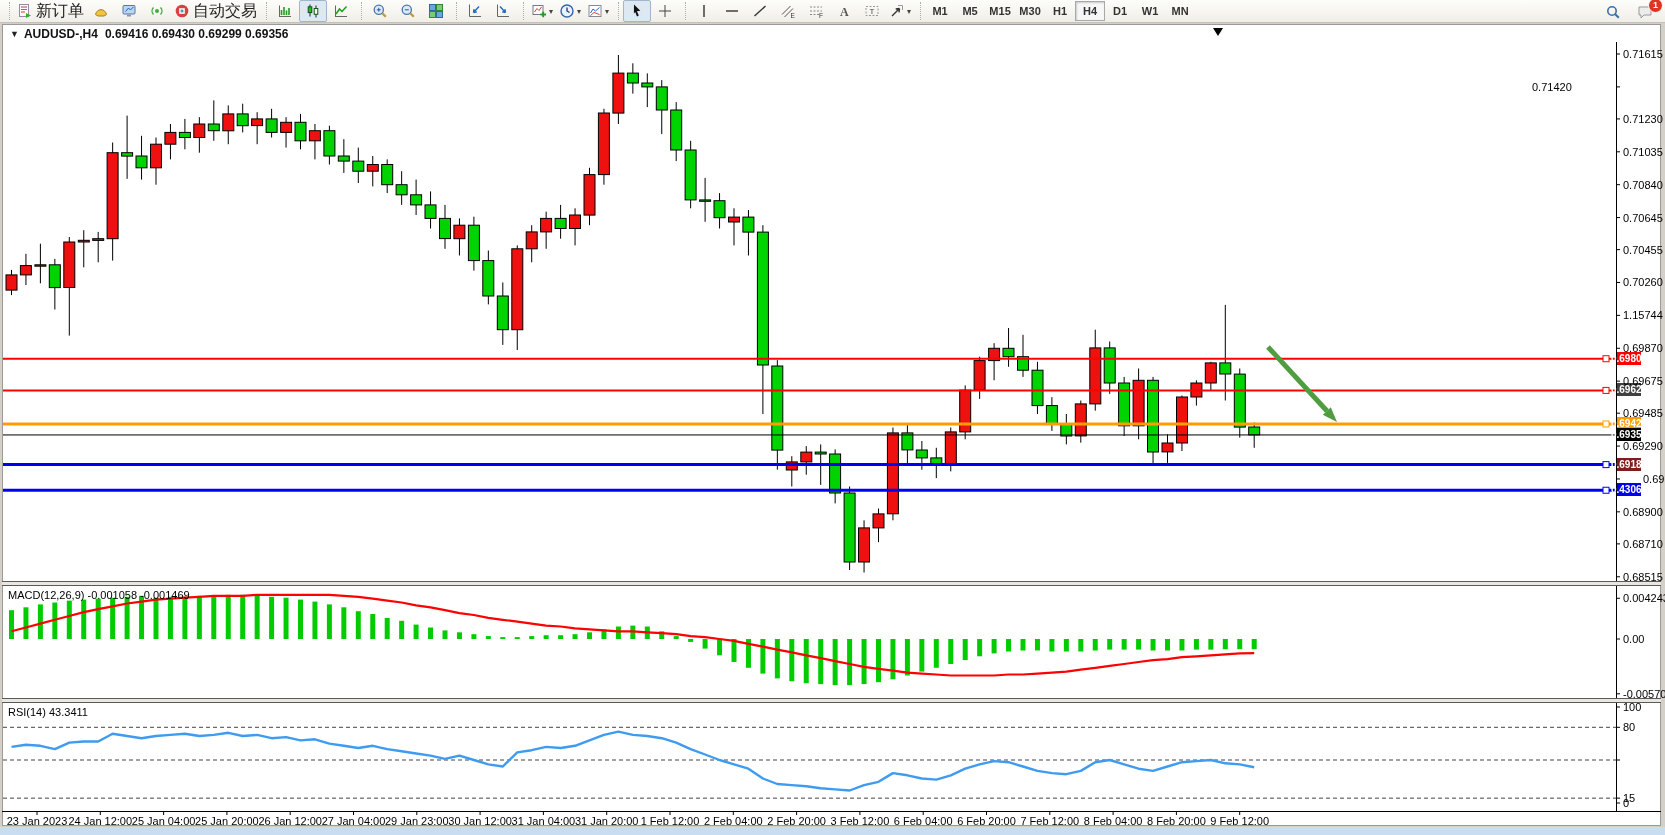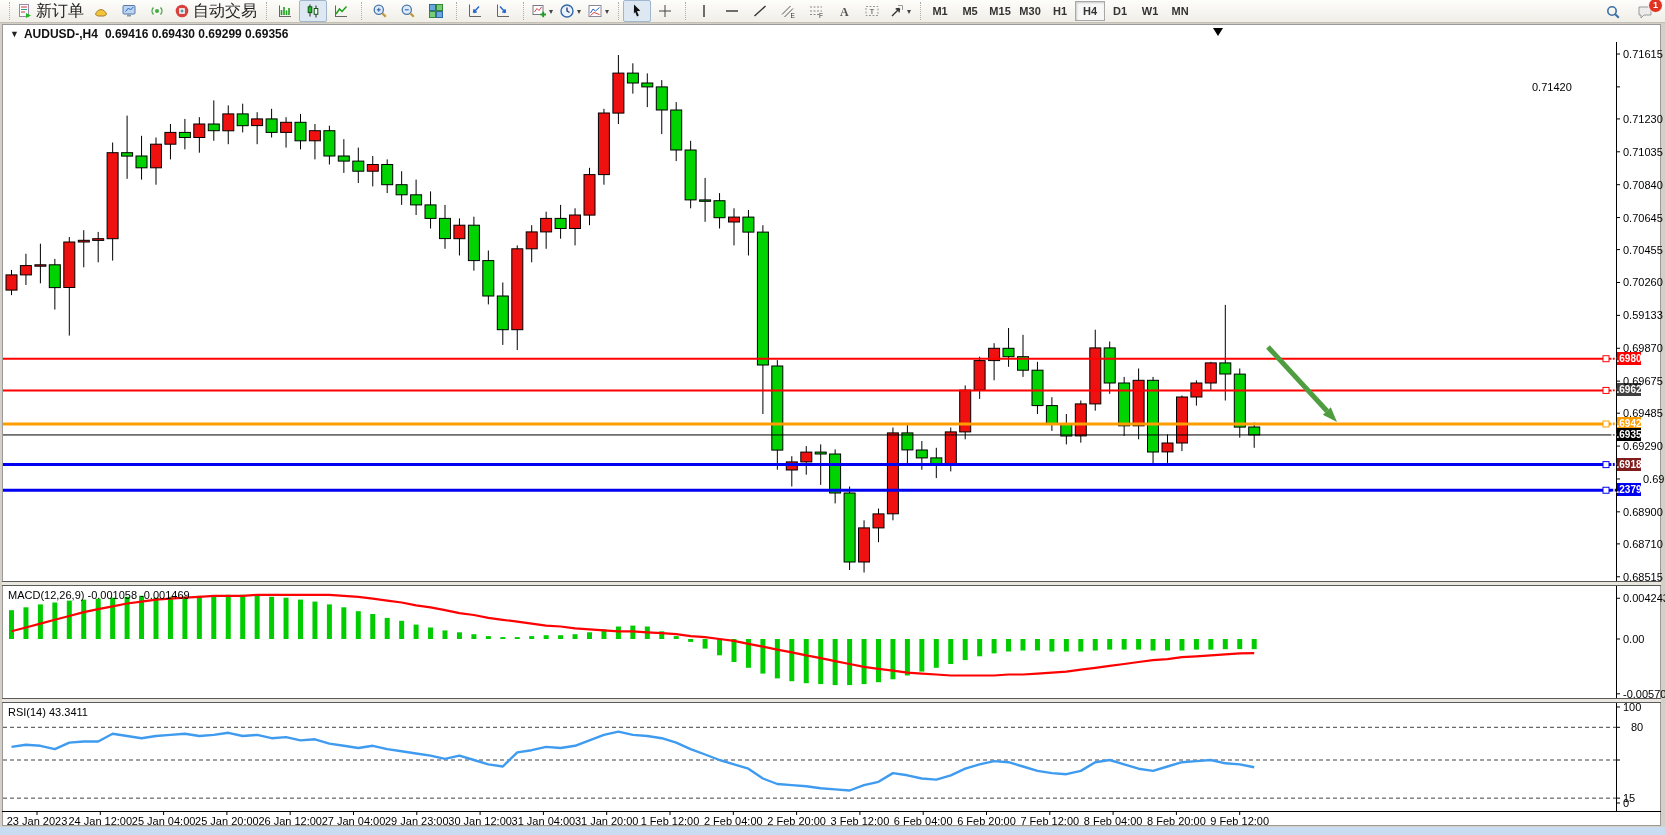--- a/index.html
+++ b/index.html
@@ -831,44 +831,44 @@
       <span>-0.001469</span>
     </div>
     <div class="panel-label" style="left:8px;top:706px">
       <span>RSI(14)</span>
       <span>43.3411</span>
     </div>
   <div class="price-tag" style="top: 351.722px; background: rgb(255, 0, 0);">0.69808</div>
       <div class="price-tag" style="top: 383.425px; background: #404040;">0.69620</div>
       <div class="price-tag" style="top: 416.983px; background: rgb(255, 157, 0);">0.69421</div>
       <div class="price-tag" style="top: 457.624px; background: #7f1d1d;">0.69180</div>
-      <div class="price-tag" style="top: 483.256px; background: rgb(0, 0, 240);">1.23797</div>
+      <div class="price-tag" style="top: 483.256px; background: rgb(0, 0, 240);">0.43061</div>
       <div class="price-tag" style="top: 427.944px; background: rgb(0, 0, 0);">0.69356</div>
       <div class="axis-label" style="left: 1623px; top: 48px;">0.71615</div>
       <div class="axis-label" style="left: 1532px; top: 80.8836px;">0.71420</div>
       <div class="axis-label" style="left: 1623px; top: 112.924px;">0.71230</div>
       <div class="axis-label" style="left: 1623px; top: 145.808px;">0.71035</div>
       <div class="axis-label" style="left: 1623px; top: 178.691px;">0.70840</div>
       <div class="axis-label" style="left: 1623px; top: 211.575px;">0.70645</div>
       <div class="axis-label" style="left: 1623px; top: 243.616px;">0.70455</div>
       <div class="axis-label" style="left: 1623px; top: 276.499px;">0.70260</div>
-      <div class="axis-label" style="left: 1623px; top: 309.383px;">0.59133</div>
+      <div class="axis-label" style="left: 1623px; top: 309.383px;">1.15744</div>
       <div class="axis-label" style="left: 1623px; top: 342.266px;">0.69870</div>
       <div class="axis-label" style="left: 1623px; top: 375.15px;">0.69675</div>
       <div class="axis-label" style="left: 1623px; top: 407.191px;">0.69485</div>
       <div class="axis-label" style="left: 1623px; top: 440.074px;">0.69290</div>
       <div class="axis-label" style="left: 1643px; top: 472.958px;">0.69095</div>
       <div class="axis-label" style="left: 1623px; top: 505.841px;">0.68900</div>
       <div class="axis-label" style="left: 1623px; top: 537.882px;">0.68710</div>
       <div class="axis-label" style="left: 1623px; top: 570.766px;">0.68515</div>
       <div class="axis-label" style="left: 1623px; top: 592.267px;">0.004243</div>
       <div class="axis-label" style="left: 1623px; top: 633px;">0.00</div>
       <div class="axis-label" style="left: 1623px; top: 687.806px;">-0.005709</div>
       <div class="axis-label" style="left: 1623px; top: 701px;">100</div>
-      <div class="axis-label" style="left: 1623px; top: 721.3px; margin-left: 8px;">80</div>
+      <div class="axis-label" style="left: 1623px; top: 721.3px;">80</div>
       <div class="axis-label" style="left: 1623px; top: 754px; padding-left: 44px;">50</div>
       <div class="axis-label" style="left: 1623px; top: 792.15px;">15</div>
       <div class="axis-label" style="left: 1623px; top: 797px;">0</div>
       <div class="time-label" style="left: 2px; top: 815px;">23 Jan 2023</div>
       <div class="time-label" style="left: 65.3px; top: 815px;">24 Jan 12:00</div>
       <div class="time-label" style="left: 128.6px; top: 815px;">25 Jan 04:00</div>
       <div class="time-label" style="left: 191.9px; top: 815px;">25 Jan 20:00</div>
       <div class="time-label" style="left: 255.2px; top: 815px;">26 Jan 12:00</div>
       <div class="time-label" style="left: 318.5px; top: 815px;">27 Jan 04:00</div>
       <div class="time-label" style="left: 381.8px; top: 815px;">29 Jan 23:00</div>

